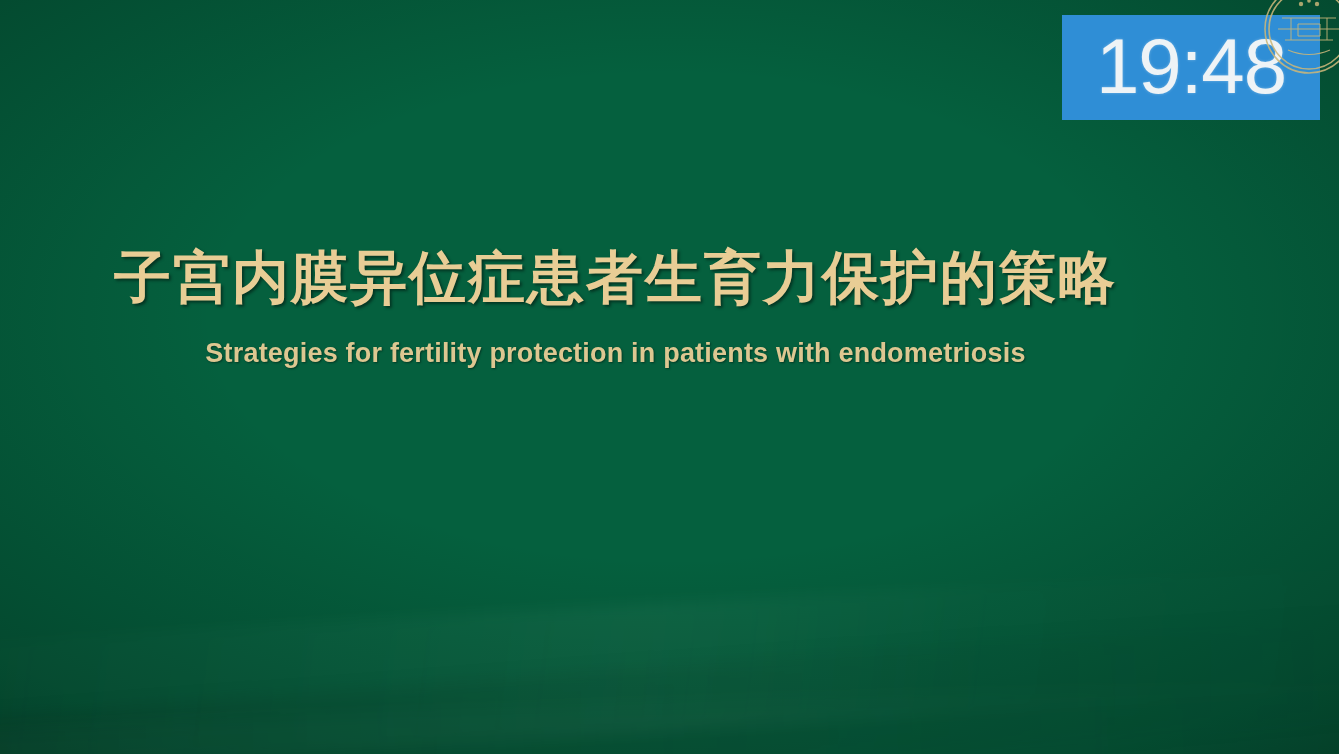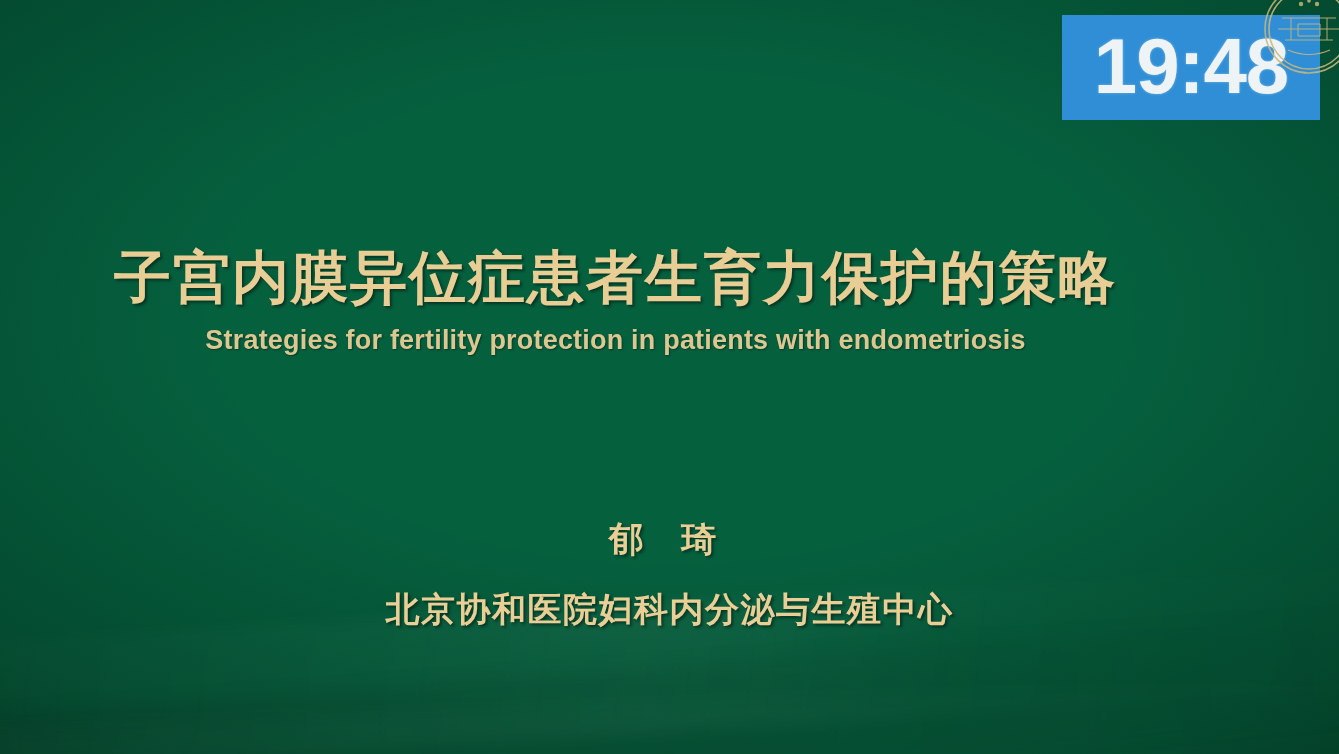--- a/index.html
+++ b/index.html
@@ -61,21 +61,21 @@
     position:absolute;
     left:1062px; top:15px;
     width:258px; height:105px;
     background:#2f8ed6;
     display:flex; align-items:center; justify-content:center;
     z-index:6;
   }
   #timer-text {
     font-family:"Liberation Sans", sans-serif;
     font-size:78px;
-    font-weight:700;
+    font-weight:400;
     letter-spacing:-1px;
     color:#eef3f6;
     line-height:1;
     text-shadow:0 0 3px rgba(255,255,255,0.35);
     transform:translateY(-2px);
   }
 
   
   #emblem {
     position:absolute;
@@ -97,21 +97,21 @@
   #main-title {
     font-family:"Liberation Serif", "DejaVu Serif", serif;
     font-size:57px;
     font-weight:700;
     color:#e8cd95;
     letter-spacing:2px;
     line-height:1.12;
     text-shadow:2px 2px 3px rgba(0,0,0,0.45);
   }
   #sub-title {
-    margin-top:15px;
+    margin-top:28px;
     font-family:"Liberation Sans", sans-serif;
     font-size:27px;
     font-weight:700;
     color:#ddc791;
     letter-spacing:0.2px;
     text-shadow:1px 1px 2px rgba(0,0,0,0.40);
   }
 
   
   #presenter-block {
@@ -172,18 +172,14 @@
         <circle cx="51" cy="23" r="1.8"></circle>
       </g>
     </svg>
   </div>
 
   <div id="title-block">
     <div id="main-title">子宫内膜异位症患者生育力保护的策略</div>
     <div id="sub-title">Strategies for fertility protection in patients with endometriosis</div>
   </div>
 
-  <div id="presenter-block">
-    <div id="presenter-name">郁 琦</div>
-    <div id="presenter-affiliation">北京协和医院妇科内分泌与生殖中心</div>
-  </div>
 
 </div>
 
 </body></html>

